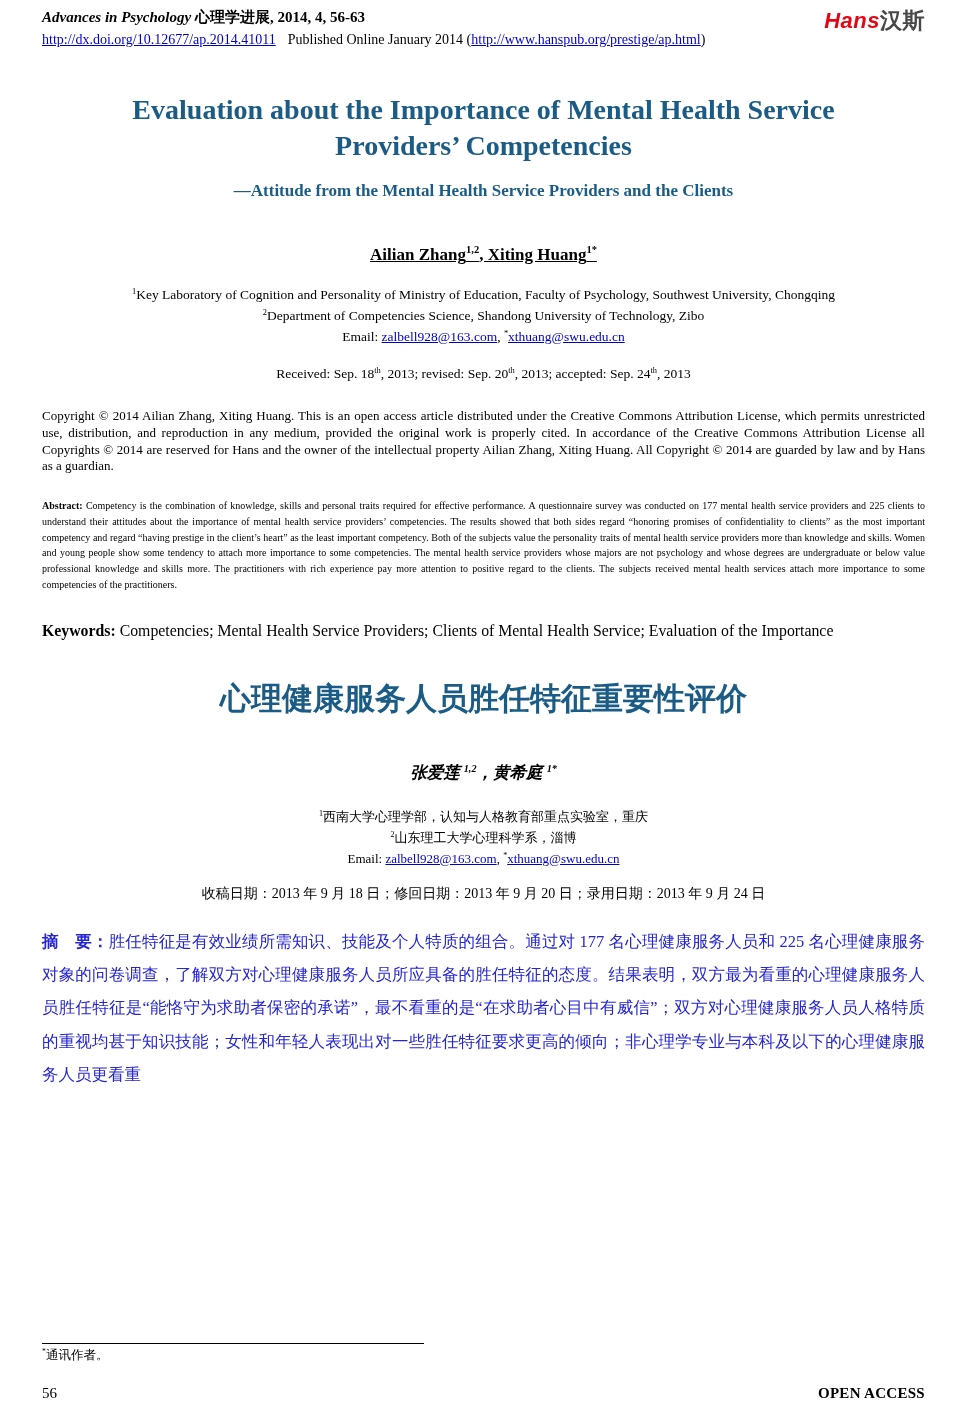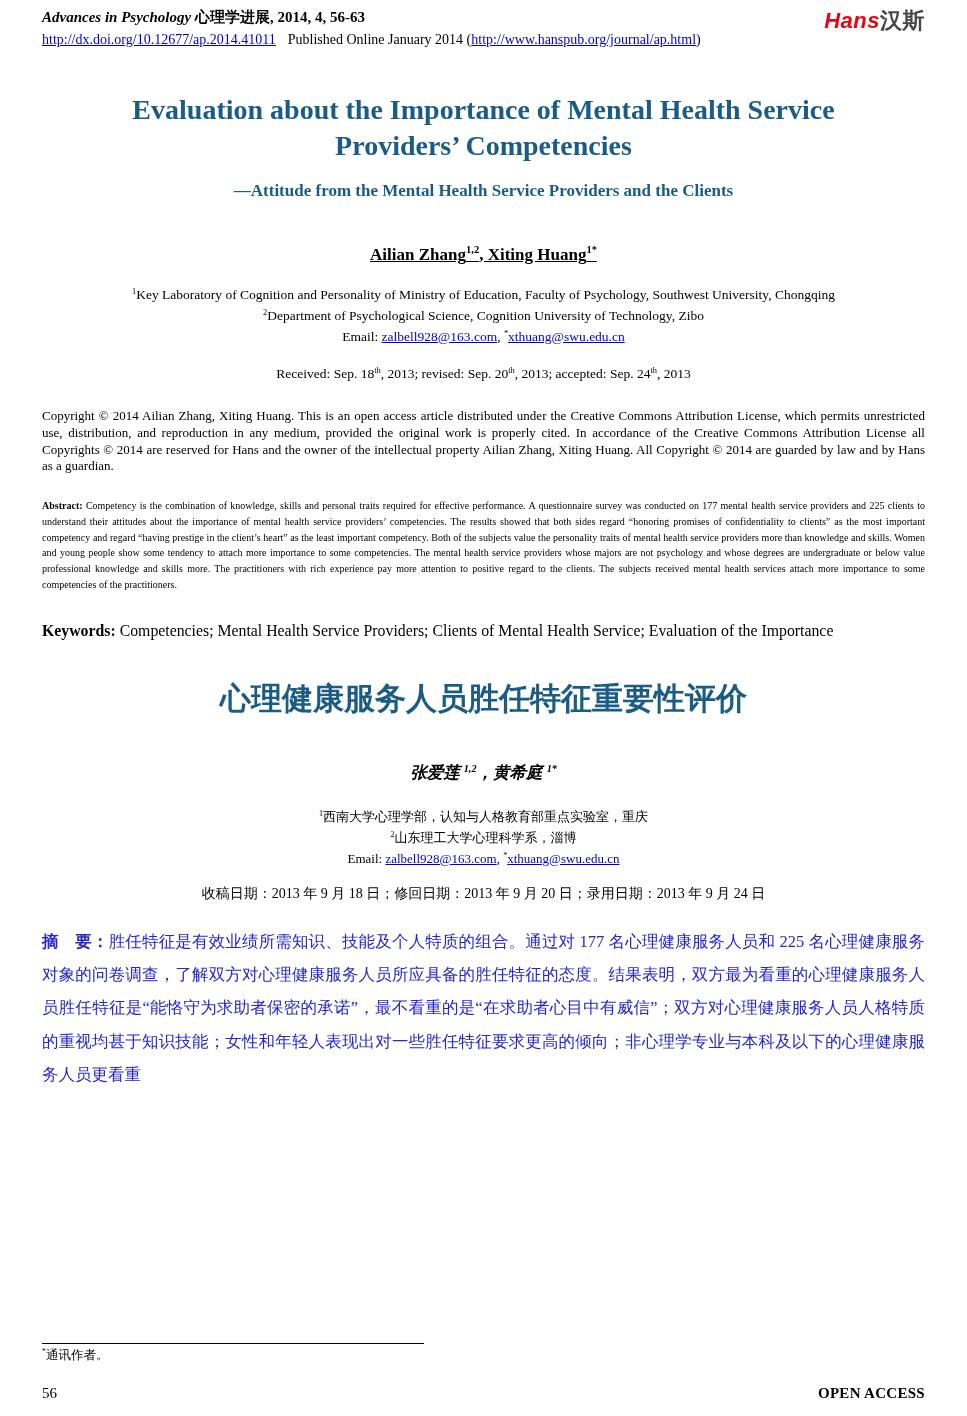--- a/index.html
+++ b/index.html
@@ -90,32 +90,32 @@
 </head>
 <body>
 
 <div class="page">
 
   <header class="header">
     <div class="header-line1">
       <span class="journal-italic">Advances in Psychology</span>
       <span>心理学进展, 2014, 4, 56-63</span>
     </div>
-    <div class="header-line2"><a class="link" href="#">http://dx.doi.org/10.12677/ap.2014.41011</a><span class="gap-left">Published Online January 2014 (</span><a class="link" href="#">http://www.hanspub.org/journal/ap.html</a><span>)</span></div>
+    <div class="header-line2"><a class="link" href="#">http://dx.doi.org/10.12677/ap.2014.41011</a><span class="gap-left">Published Online January 2014 (</span><a class="link" href="#">http://www.hanspub.org/prestige/ap.html</a><span>)</span></div>
     <div class="logo"><span class="logo-hans">Hans</span><span class="logo-cn">汉斯</span></div>
   </header>
 
   <h1 class="title-en">Evaluation about the Importance of Mental Health Service Providers’ Competencies</h1>
   <div class="subtitle-en">—Attitude from the Mental Health Service Providers and the Clients</div>
 
   <div class="authors-en"><span>Ailian Zhang</span><sup>1,2</sup><span>, Xiting Huang</span><sup>1*</sup></div>
 
   <div class="affils">
     <div><sup>1</sup><span>Key Laboratory of Cognition and Personality of Ministry of Education, Faculty of Psychology, Southwest University, Chongqing</span></div>
-    <div><sup>2</sup><span>Department of Psychological Science, Cognition University of Technology, Zibo</span></div>
+    <div><sup>2</sup><span>Department of Competencies Science, Shandong University of Technology, Zibo</span></div>
     <div><span>Email: </span><a class="link" href="#">zalbell928@163.com</a><span>, </span><sup>*</sup><a class="link" href="#">xthuang@swu.edu.cn</a></div>
   </div>
 
   <div class="received"><span>Received: Sep. 18</span><sup>th</sup><span>, 2013; revised: Sep. 20</span><sup>th</sup><span>, 2013; accepted: Sep. 24</span><sup>th</sup><span>, 2013</span></div>
 
   <div class="copyright">Copyright © 2014 Ailian Zhang, Xiting Huang. This is an open access article distributed under the Creative Commons Attribution License, which permits unrestricted use, distribution, and reproduction in any medium, provided the original work is properly cited. In accordance of the Creative Commons Attribution License all Copyrights © 2014 are reserved for Hans and the owner of the intellectual property Ailian Zhang, Xiting Huang. All Copyright © 2014 are guarded by law and by Hans as a guardian.</div>
 
   <div class="abstract"><span class="bold-label">Abstract: </span><span>Competency is the combination of knowledge, skills and personal traits required for effective performance. A questionnaire survey was conducted on 177 mental health service providers and 225 clients to understand their attitudes about the importance of mental health service providers’ competencies. The results showed that both sides regard “honoring promises of confidentiality to clients” as the most important competency and regard “having prestige in the client’s heart” as the least important competency. Both of the subjects value the personality traits of mental health service providers more than knowledge and skills. Women and young people show some tendency to attach more importance to some competencies. The mental health service providers whose majors are not psychology and whose degrees are undergraduate or below value professional knowledge and skills more. The practitioners with rich experience pay more attention to positive regard to the clients. The subjects received mental health services attach more importance to some competencies of the practitioners.</span></div>
 
   <div class="keywords"><span class="bold-label">Keywords: </span><span>Competencies; Mental Health Service Providers; Clients of Mental Health Service; Evaluation of the Importance</span></div>

